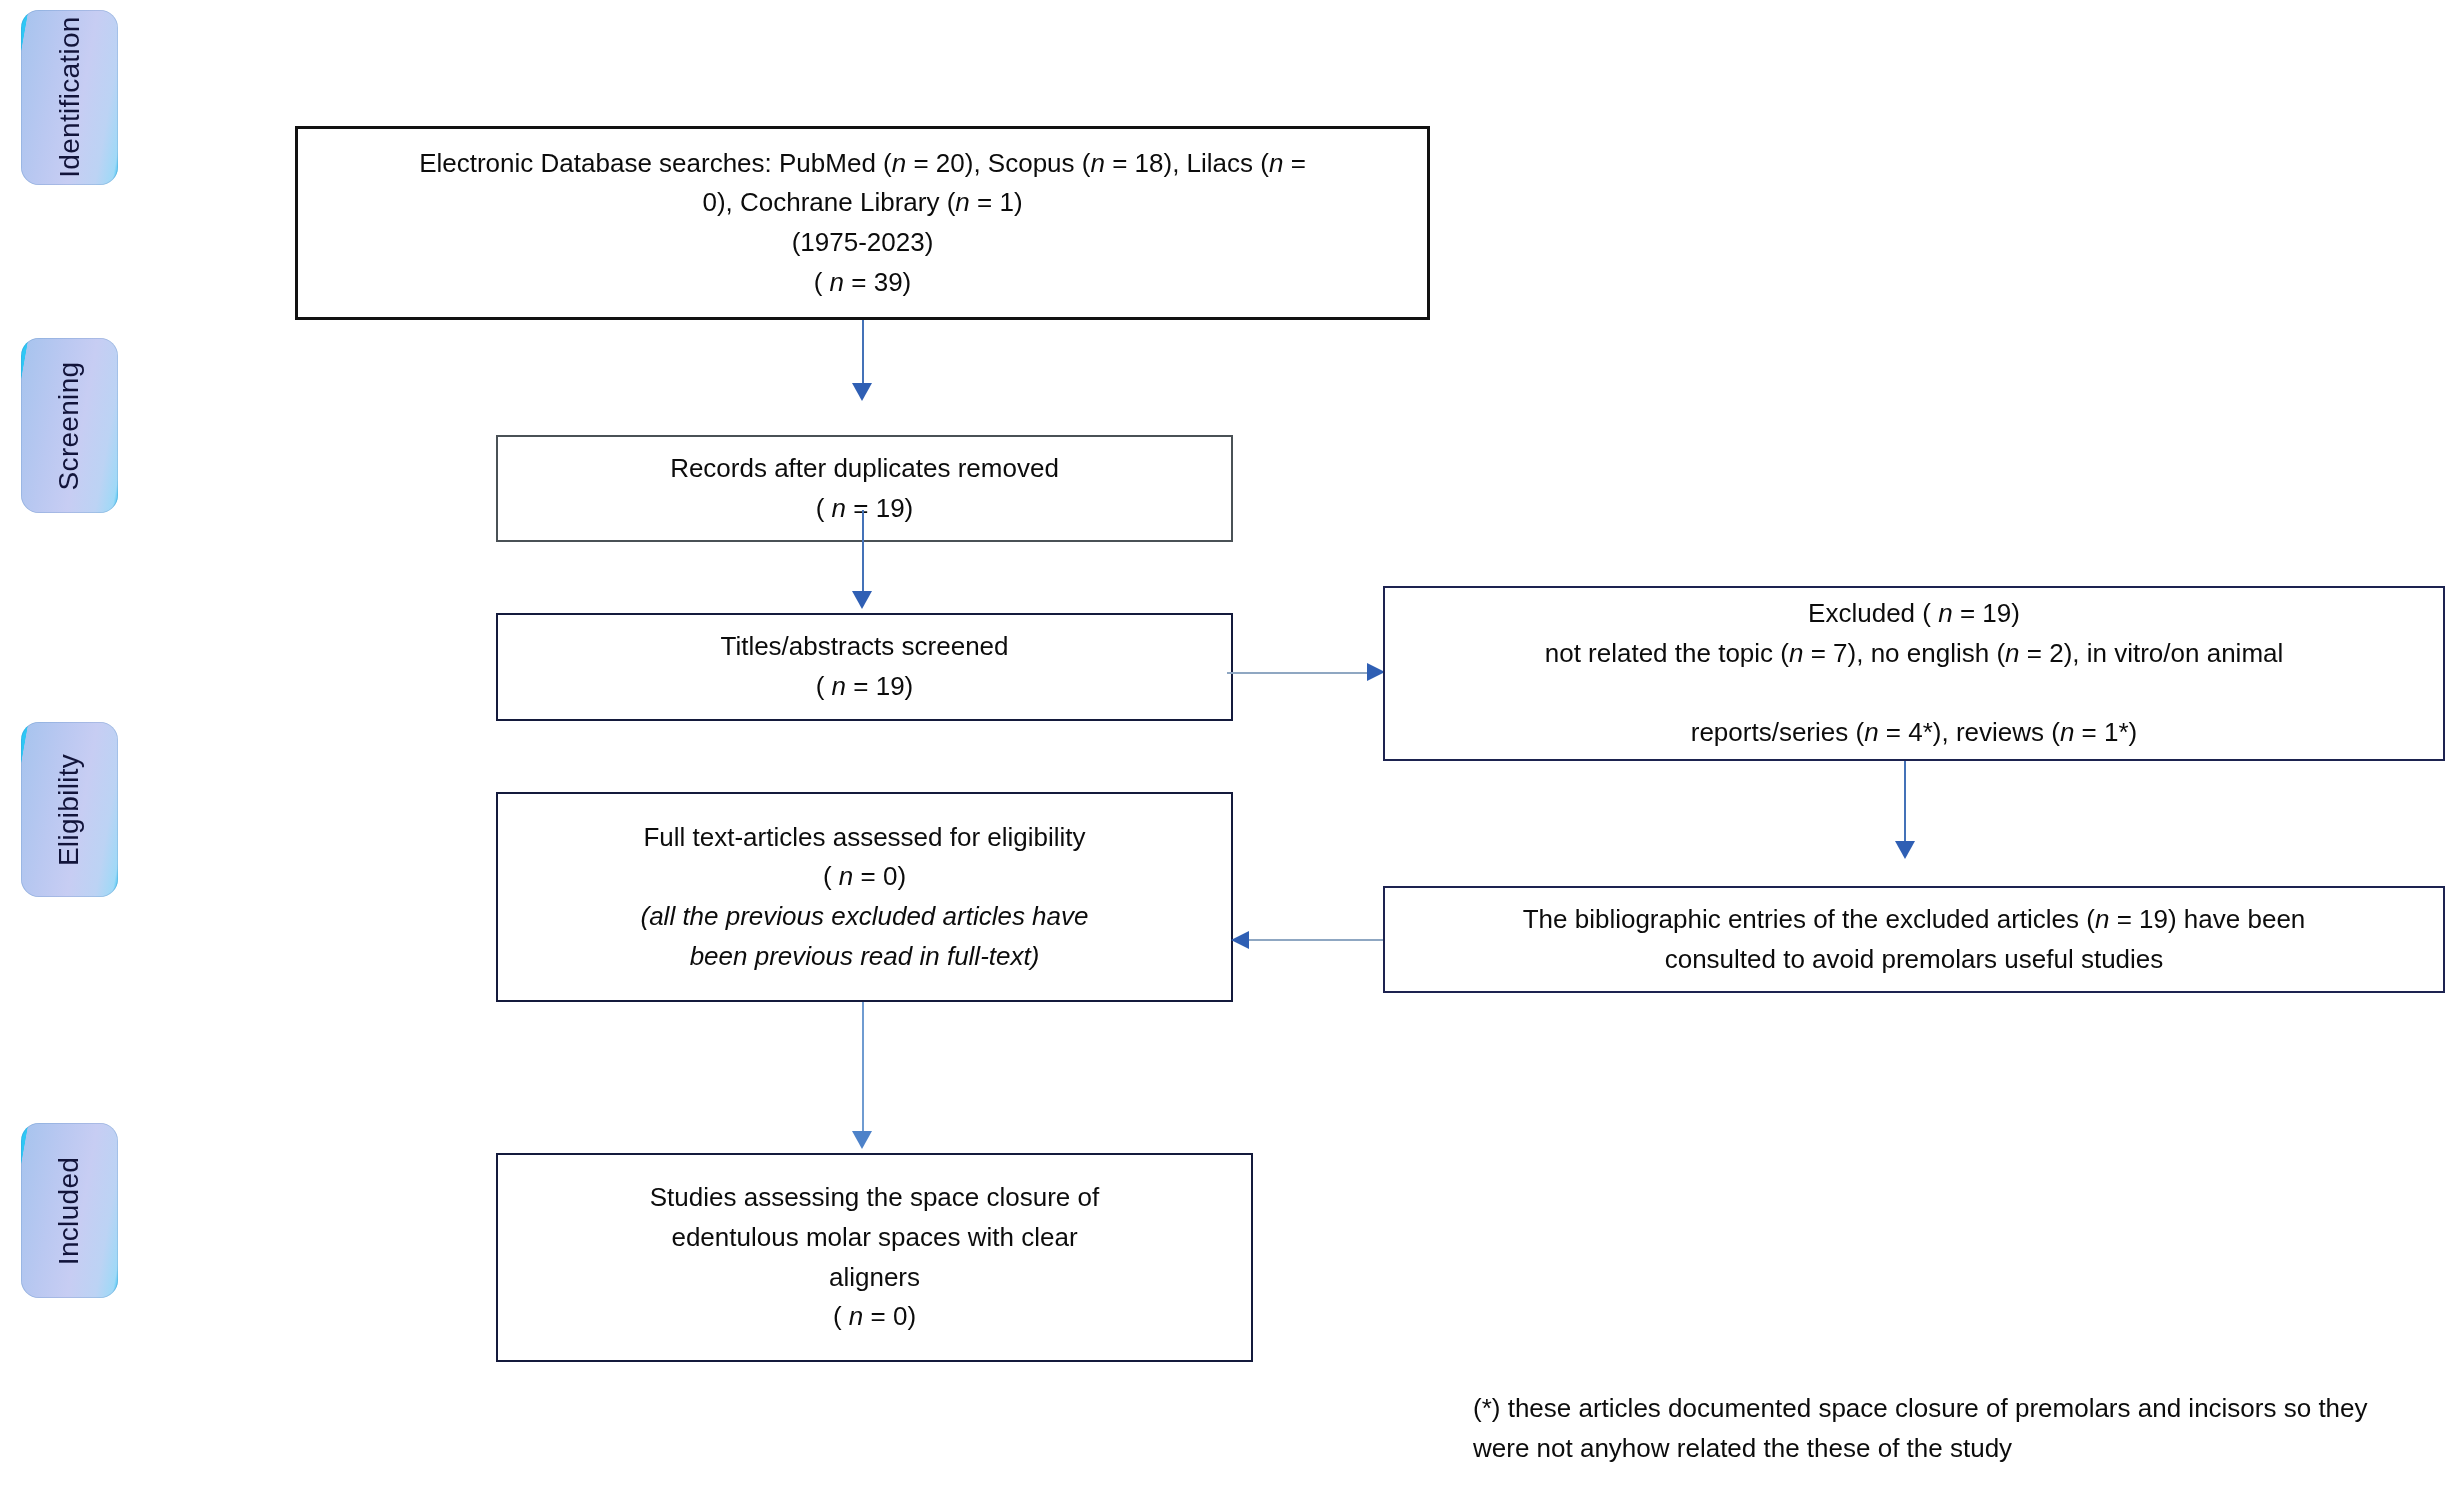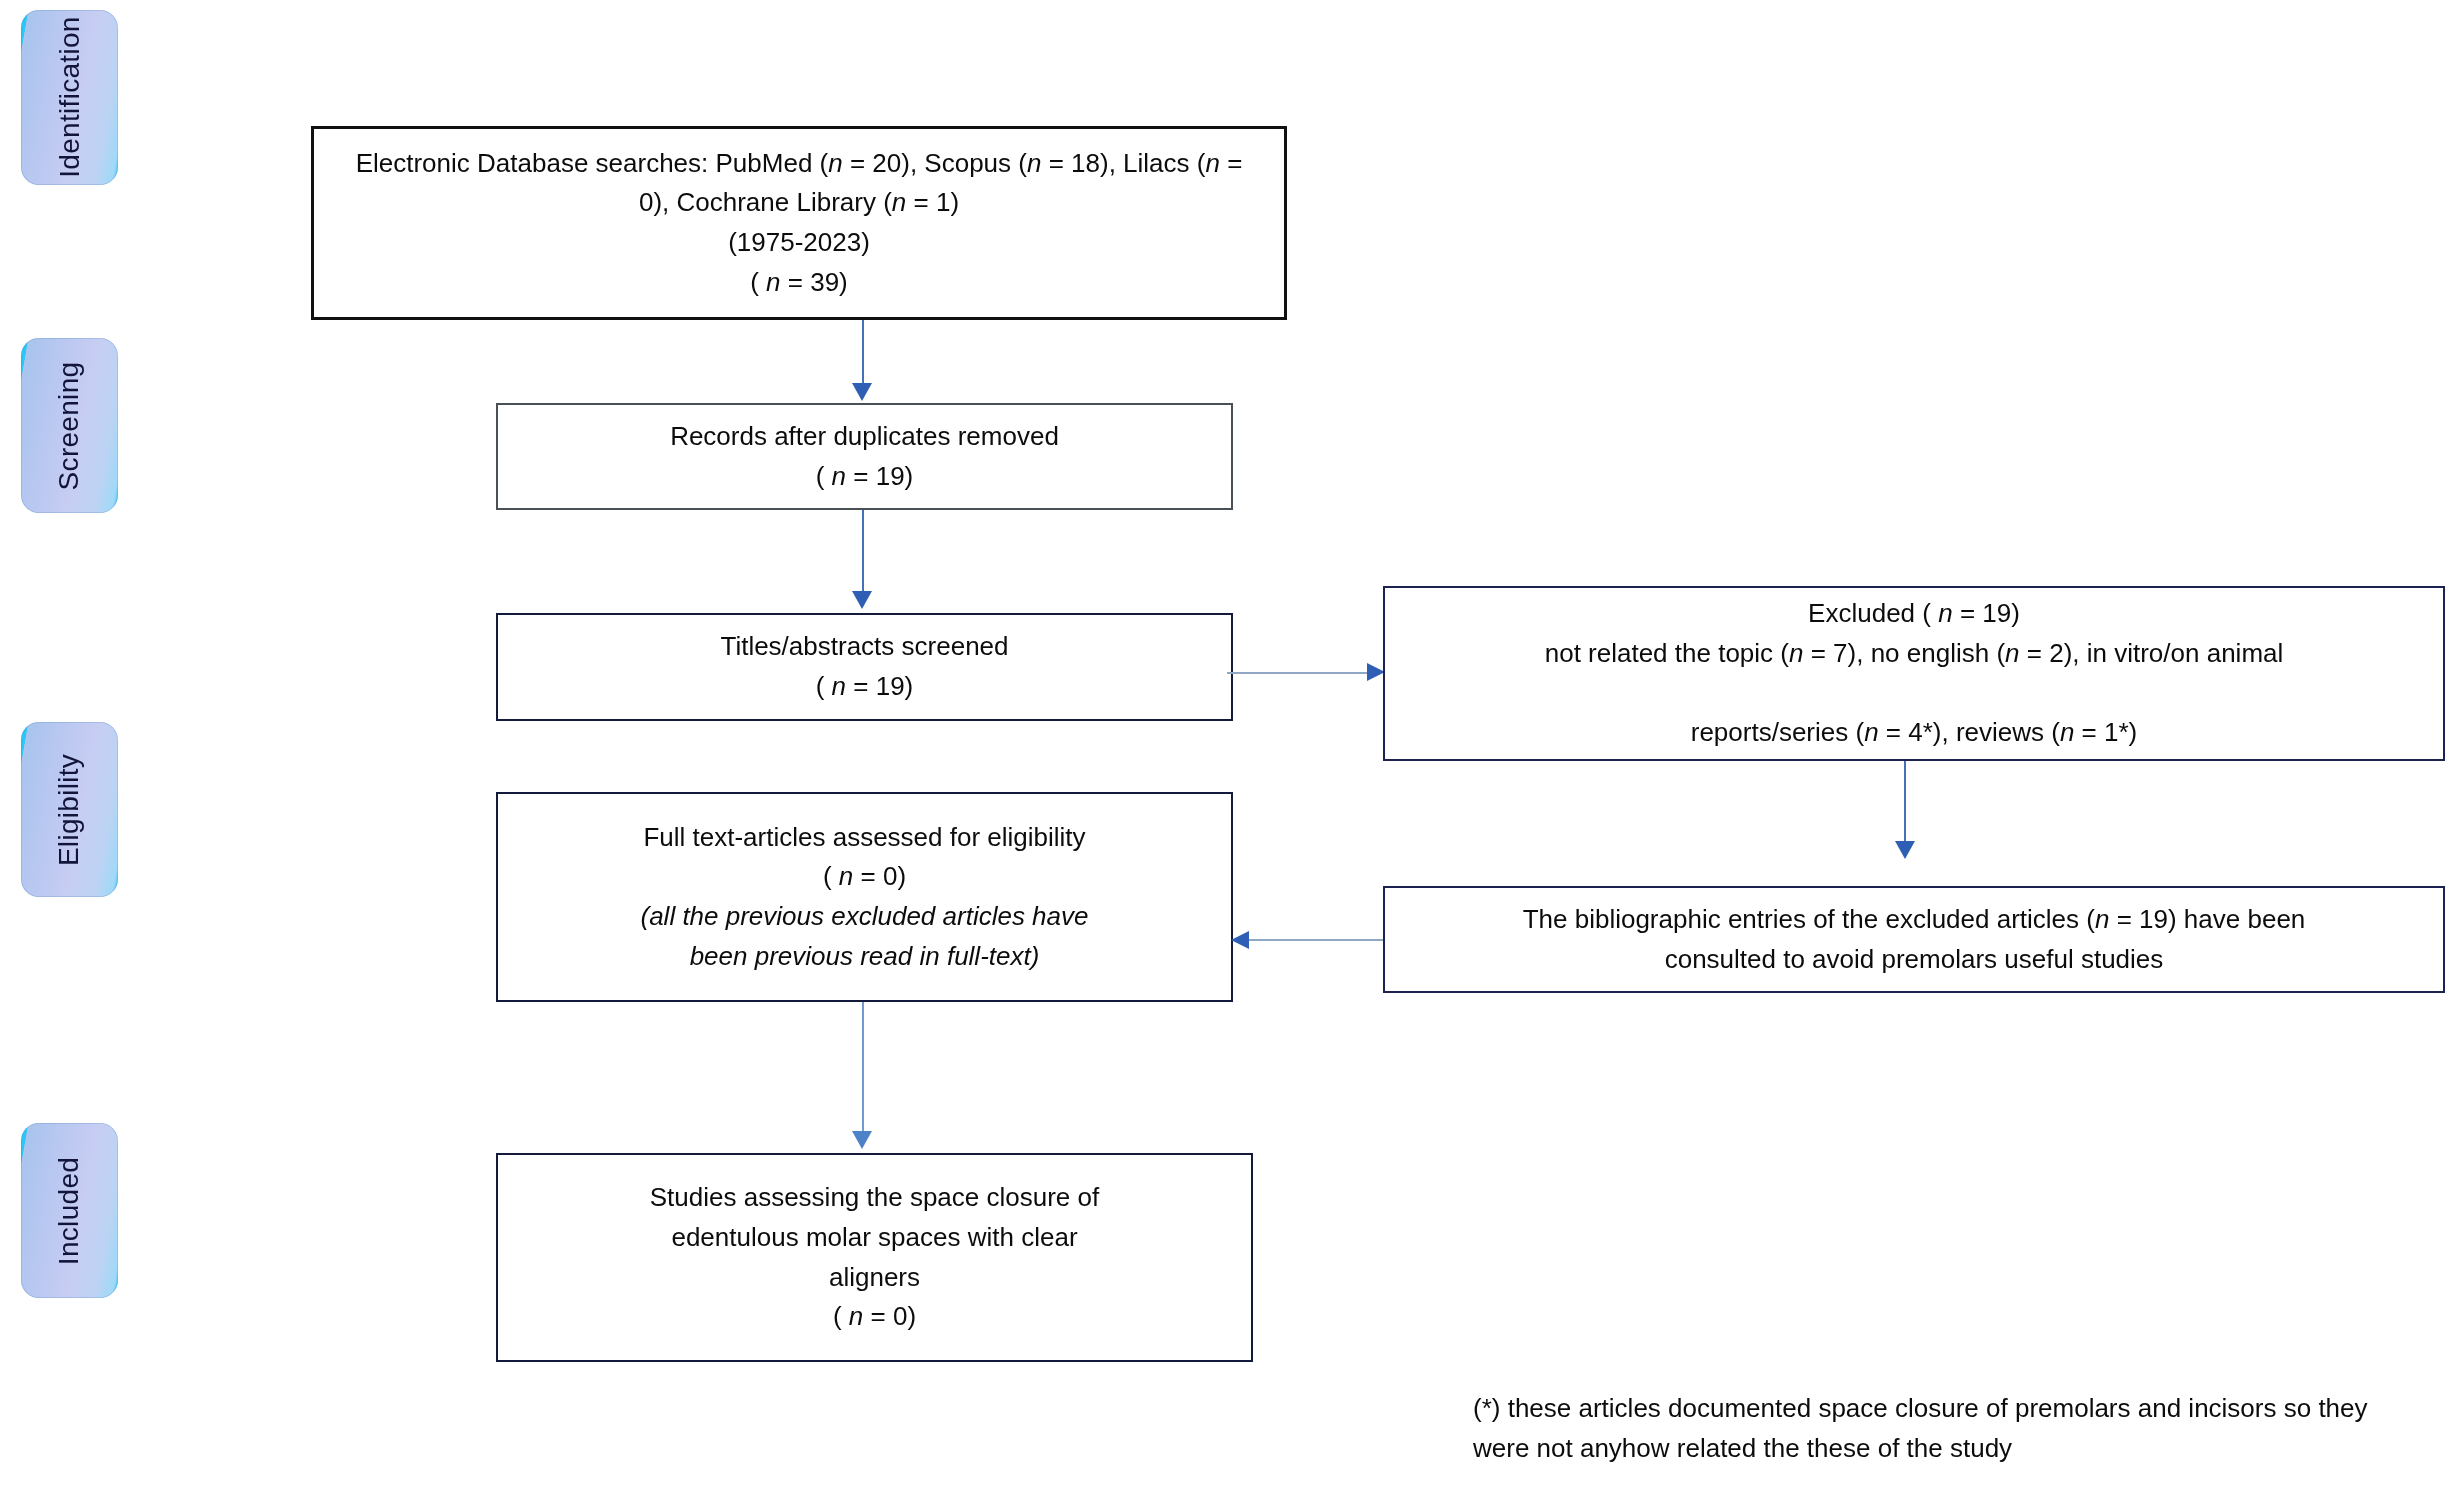--- a/index.html
+++ b/index.html
@@ -59,21 +59,21 @@
     text-align: center;
     padding: 5.5px 12.5px;
   }
   .flow-box .box-text {
     font-size: 26px;
     line-height: 1.52;
     color: #0c0c0c;
     font-family: "Liberation Sans", sans-serif;
   }
   .box-heavy  { border: 3.5px solid #111111; }
-  .box-grey   { border: 2.8px solid #4a5156; }
+  .box-grey   { border: 2.8px solid #4a5156; margin-top: 32px; }
   .box-navy   { border: 2.8px solid #141a3c; }
   .box-navy-thin { border: 2.1px solid #1d2350; }
 
   .box-text i { font-style: italic; }
   .box-text em { font-style: italic; }
 
   
   .conn-v {
     position: absolute;
     width: 2.1px;
@@ -132,21 +132,21 @@
   </div>
 
   <div class="stage-pill" style="left:21px; top:722px; width:97px; height:175px;">
     <span class="pill-label">Eligibility</span>
   </div>
 
   <div class="stage-pill" style="left:21px; top:1123px; width:97px; height:175px;">
     <span class="pill-label">Included</span>
   </div>
 
-  <div class="flow-box box-heavy" style="left:311px; top:126px; width:976px; height:194px;">
+  <div class="flow-box box-heavy" style="left:295px; top:126px; width:1135px; height:194px;">
     <div class="box-text">
       <span>Electronic Database searches: PubMed (<em style="font-style:italic">n</em> = 20), Scopus (<em style="font-style:italic">n</em> = 18), Lilacs (<em style="font-style:italic">n</em> =</span><br>
       <span>0), Cochrane Library (<em style="font-style:italic">n</em> = 1)</span><br>
       <span>(1975-2023)</span><br>
       <span>( <em style="font-style:italic">n</em> = 39)</span>
     </div>
   </div>
 
   <div class="conn-v" style="left:862px; top:320px; height:64px;"></div>
   <div class="arrow-down" style="left:852px; top:383px;"></div>

